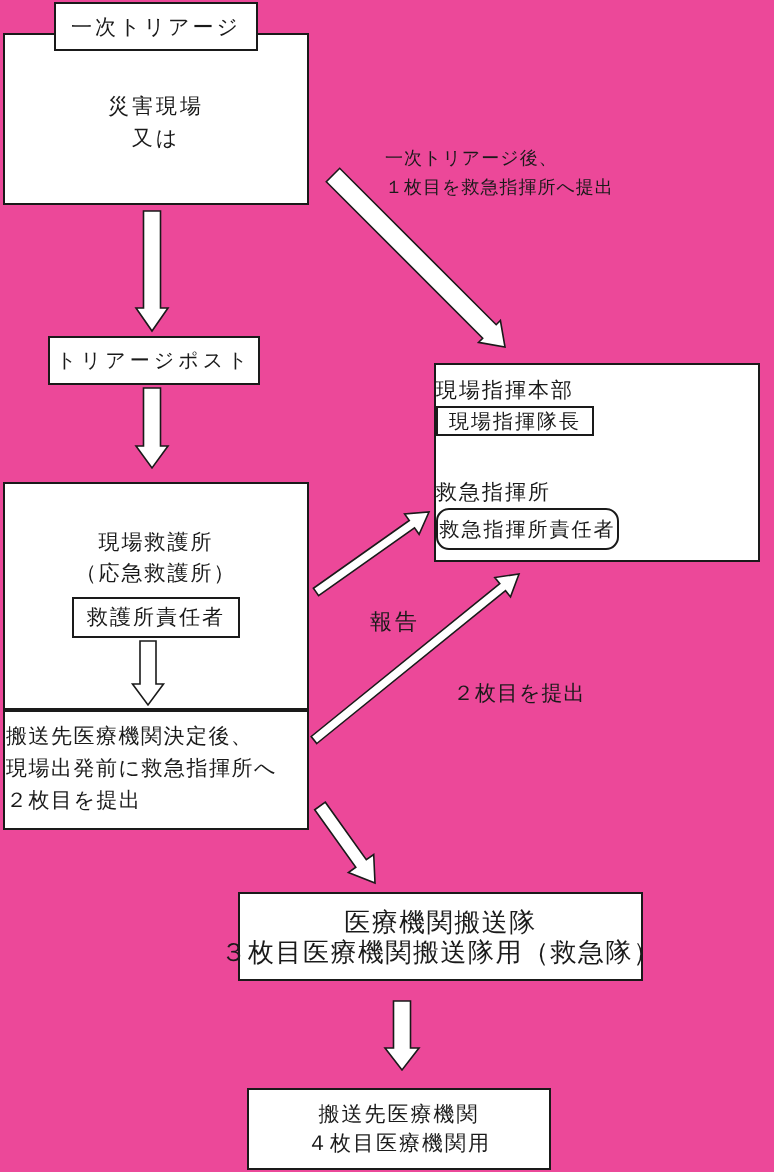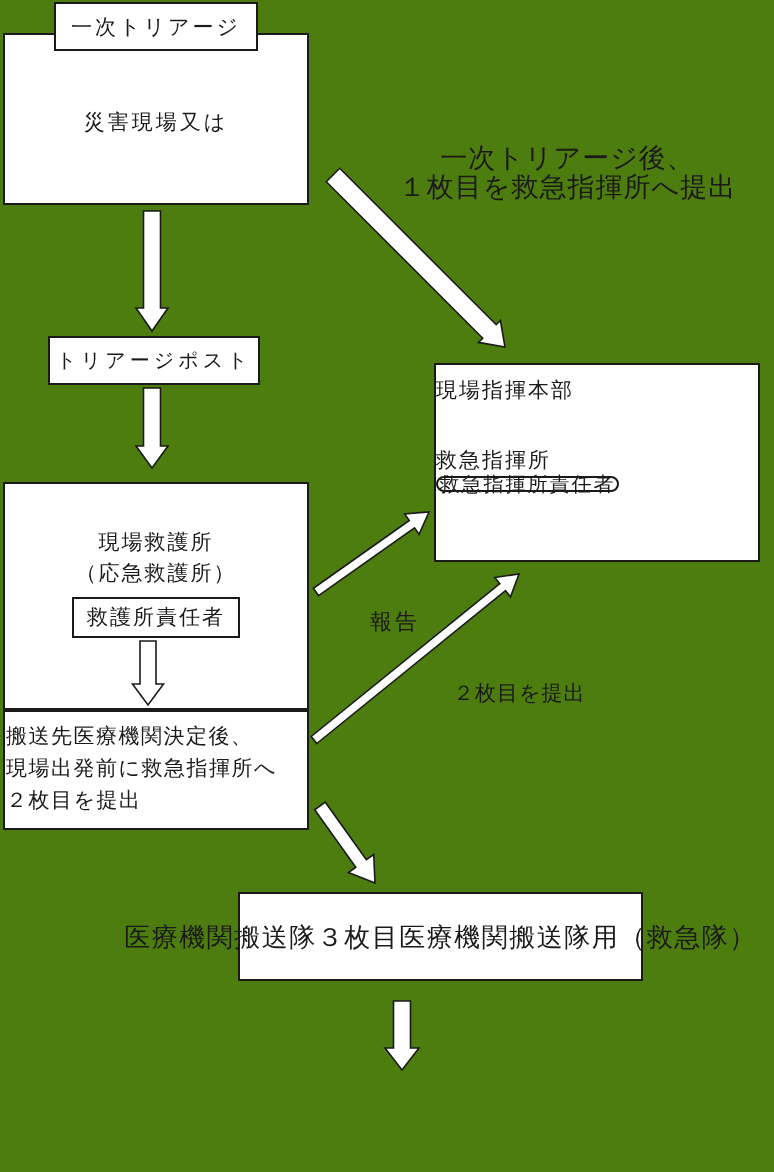--- a/index.html
+++ b/index.html
@@ -1,43 +1,43 @@
 <!DOCTYPE html>
 <html><head>
 <meta charset="utf-8">
 <style>
   html,body{margin:0;padding:0;background:#ffffff;}
   .canvas{
     position:relative;
     width:774px;height:1172px;
-    background:#4d7c0f;
+    background:#ec4899;
     font-family:"DejaVu Serif", serif;
     color:#1a1a1a;
     overflow:hidden;
   }
   .box{
     position:absolute;
     border:2px solid #1a1a1a;
     background:#ffffff;
     box-sizing:border-box;
     z-index:2;
   }
-  .center-flex{display:flex;flex-direction:row;align-items:center;justify-content:center;text-align:center;}
+  .center-flex{display:flex;flex-direction:column;align-items:center;justify-content:center;text-align:center;}
   .line{white-space:nowrap;}
 
   
   #b-primary{left:54px;top:2px;width:204px;height:49px;z-index:3;
     display:flex;align-items:center;justify-content:center;
     font-size:21px;letter-spacing:3px;}
   
   #b-disaster{left:3px;top:33px;width:306px;height:172px;
     font-size:21px;letter-spacing:3px;line-height:32px;padding-top:6px;}
   
   #note-first{position:absolute;left:385px;top:143px;width:365px;
-    text-align:center;font-size:27px;letter-spacing:1px;line-height:29px;z-index:2;}
+    text-align:left;font-size:18px;letter-spacing:1px;line-height:29px;z-index:2;}
   
   #b-triagepost{left:48px;top:336px;width:212px;height:49px;
     display:flex;align-items:center;justify-content:center;
     font-size:20px;letter-spacing:4px;}
   
   #b-aidstation{left:3px;top:482px;width:306px;height:228px;
     display:flex;flex-direction:column;align-items:center;
     font-size:21px;letter-spacing:2px;line-height:31px;padding-top:43px;}
   #b-manager{position:relative;margin-top:8px;width:168px;height:41px;
     display:flex;align-items:center;justify-content:center;
@@ -48,21 +48,21 @@
     padding:8px 0 0 1px;}
   
   #b-hq{left:434px;top:363px;width:326px;height:199px;
     display:flex;flex-direction:column;align-items:flex-start;
     font-size:21px;letter-spacing:2px;padding-top:11px;}
   #b-hq .section-title{line-height:28px;}
   #b-hqchief{position:relative;margin-top:2px;width:158px;height:30px;
     display:flex;align-items:center;justify-content:center;
     font-size:20px;letter-spacing:2px;}
   #b-hq .ems-title{margin-top:42px;line-height:28px;}
-  #b-emschief{position:relative;margin-top:2px;width:183px;height:16px;
+  #b-emschief{position:relative;margin-top:2px;width:183px;height:42px;
     display:flex;align-items:center;justify-content:center;
     font-size:20px;letter-spacing:2px;border-radius:13px;}
   
   #label-report{position:absolute;left:370px;top:583px;font-size:22px;letter-spacing:3px;z-index:2;margin-top:24px;}
   #label-second{position:absolute;left:453px;top:679px;font-size:21px;letter-spacing:1px;z-index:2;}
   
   #b-transport{left:238px;top:892px;width:405px;height:89px;
     font-size:26px;letter-spacing:1.5px;line-height:30px;}
   
   #b-hospital{left:247px;top:1088px;width:304px;height:82px;
@@ -103,35 +103,42 @@
   </div>
 
   <div class="box" id="b-depart">
     <div class="line">搬送先医療機関決定後、</div>
     <div class="line">現場出発前に救急指揮所へ</div>
     <div class="line">２枚目を提出</div>
   </div>
 
   <div class="box" id="b-hq">
     <div class="line section-title">現場指揮本部</div>
+    <div class="box" id="b-hqchief">
+      <span class="line">現場指揮隊長</span>
+    </div>
     <div class="line ems-title">救急指揮所</div>
     <div class="box" id="b-emschief">
       <span class="line">救急指揮所責任者</span>
     </div>
   </div>
 
   <div id="label-report" class="line">報告</div>
 
   <div id="label-second" class="line">２枚目を提出</div>
 
   <div class="box center-flex" id="b-transport">
     <div class="line">医療機関搬送隊</div>
     <div class="line">３枚目医療機関搬送隊用（救急隊）</div>
   </div>
 
+  <div class="box center-flex" id="b-hospital">
+    <div class="line">搬送先医療機関</div>
+    <div class="line">４枚目医療機関用</div>
+  </div>
 
   <svg id="arrow-svg" width="774" height="1172" viewBox="0 0 774 1172">
       <polygon points="143.5,211 143.5,308 136,308 152,331 168,308 160.5,308 160.5,211"></polygon>
       <polygon points="143.5,388 143.5,446 136,446 152,468 168,446 160.5,446 160.5,388"></polygon>
       <polygon points="140,641 140,684 132.5,684 148,705 163.5,684 156,684 156,641"></polygon>
       <polygon points="393.5,1001 393.5,1048 385,1048 402,1070 419,1048 410.5,1048 410.5,1001"></polygon>
       <polygon points="326.3,181.7 482.7,338.2 478.5,342.4 505,347 500.4,320.5 496.2,324.7 339.7,168.3"></polygon>
       <polygon points="318.6,595.7 414.5,527.8 419.1,534.3 429,512 404.6,513.9 409.3,520.5 313.4,588.3"></polygon>
       <polygon points="316.8,743.5 505.5,590.7 510.5,596.9 519,574 494.8,577.5 499.8,583.7 311.2,736.5"></polygon>
       <polygon points="314.7,809.8 355.8,867.2 348.4,872.5 375,883 373.7,854.5 366.3,859.7 325.3,802.2"></polygon>

